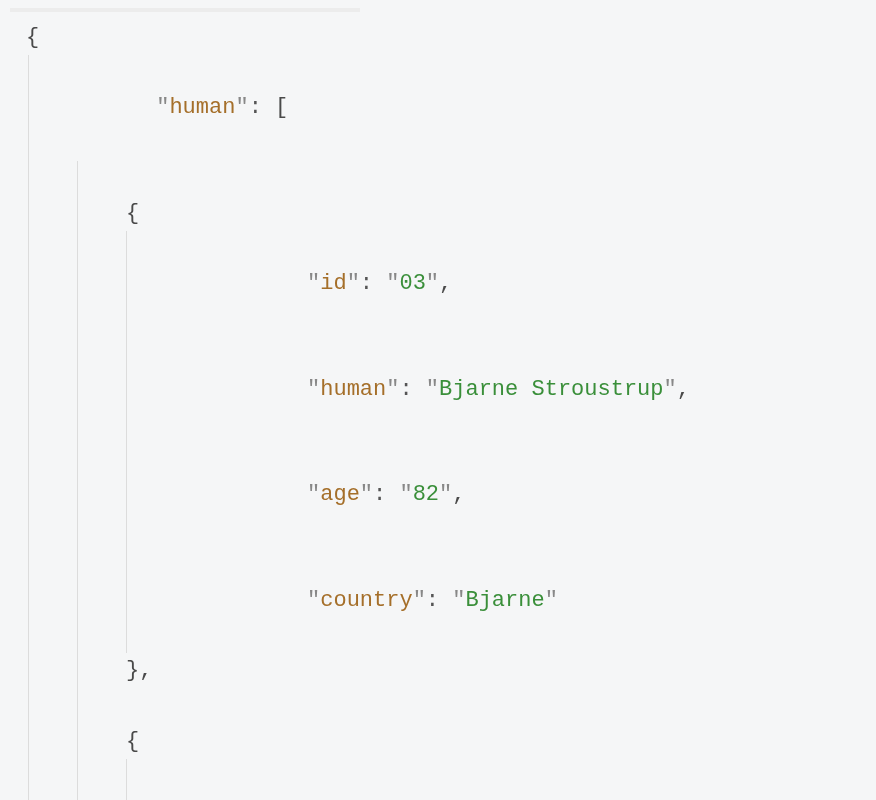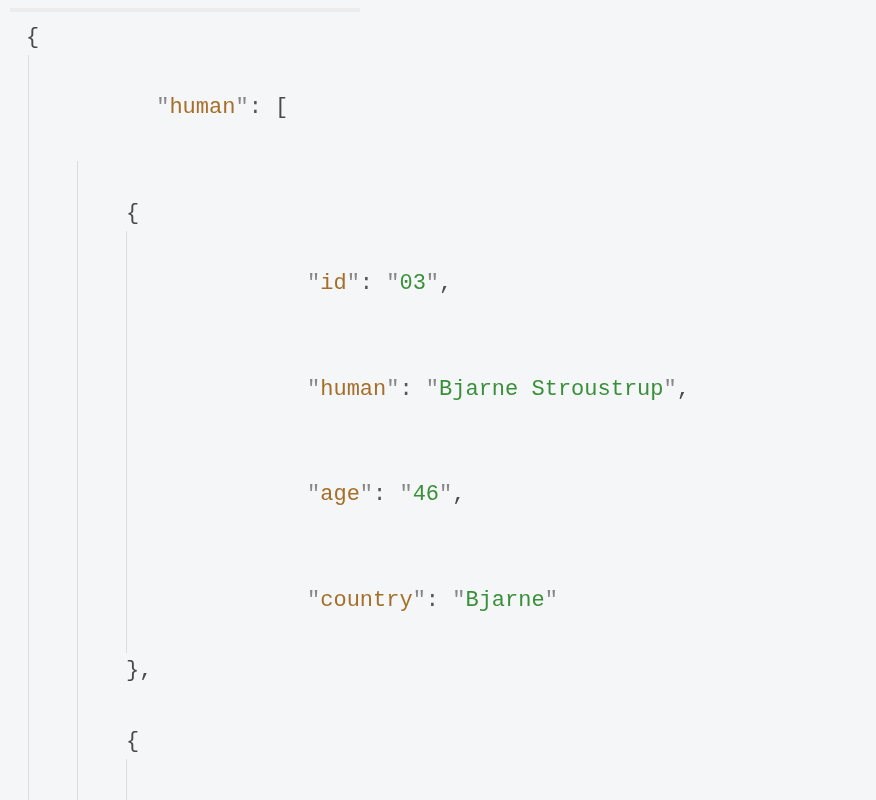--- a/index.html
+++ b/index.html
@@ -59,21 +59,21 @@
 
       <div class="line"><span class="brace">{</span></div>
       <div class="in3">
         <div class="line">
           <span class="quote">"</span><span class="key">id</span><span class="quote">"</span><span class="colon">:</span> <span class="quote">"</span><span class="str">03</span><span class="quote">"</span><span class="punct">,</span>
         </div>
         <div class="line">
           <span class="quote">"</span><span class="key">human</span><span class="quote">"</span><span class="colon">:</span> <span class="quote">"</span><span class="str">Bjarne Stroustrup</span><span class="quote">"</span><span class="punct">,</span>
         </div>
         <div class="line">
-          <span class="quote">"</span><span class="key">age</span><span class="quote">"</span><span class="colon">:</span> <span class="quote">"</span><span class="str">46</span><span class="quote">"</span><span class="punct">,</span>
+          <span class="quote">"</span><span class="key">age</span><span class="quote">"</span><span class="colon">:</span> <span class="quote">"</span><span class="str">82</span><span class="quote">"</span><span class="punct">,</span>
         </div>
         <div class="line">
           <span class="quote">"</span><span class="key">country</span><span class="quote">"</span><span class="colon">:</span> <span class="quote">"</span><span class="str">Bjarne</span><span class="quote">"</span>
         </div>
       </div>
       <div class="line"><span class="brace">}</span><span class="punct">,</span></div>
 
       <div class="line">&nbsp;</div>
 
       <div class="line"><span class="brace">{</span></div>

